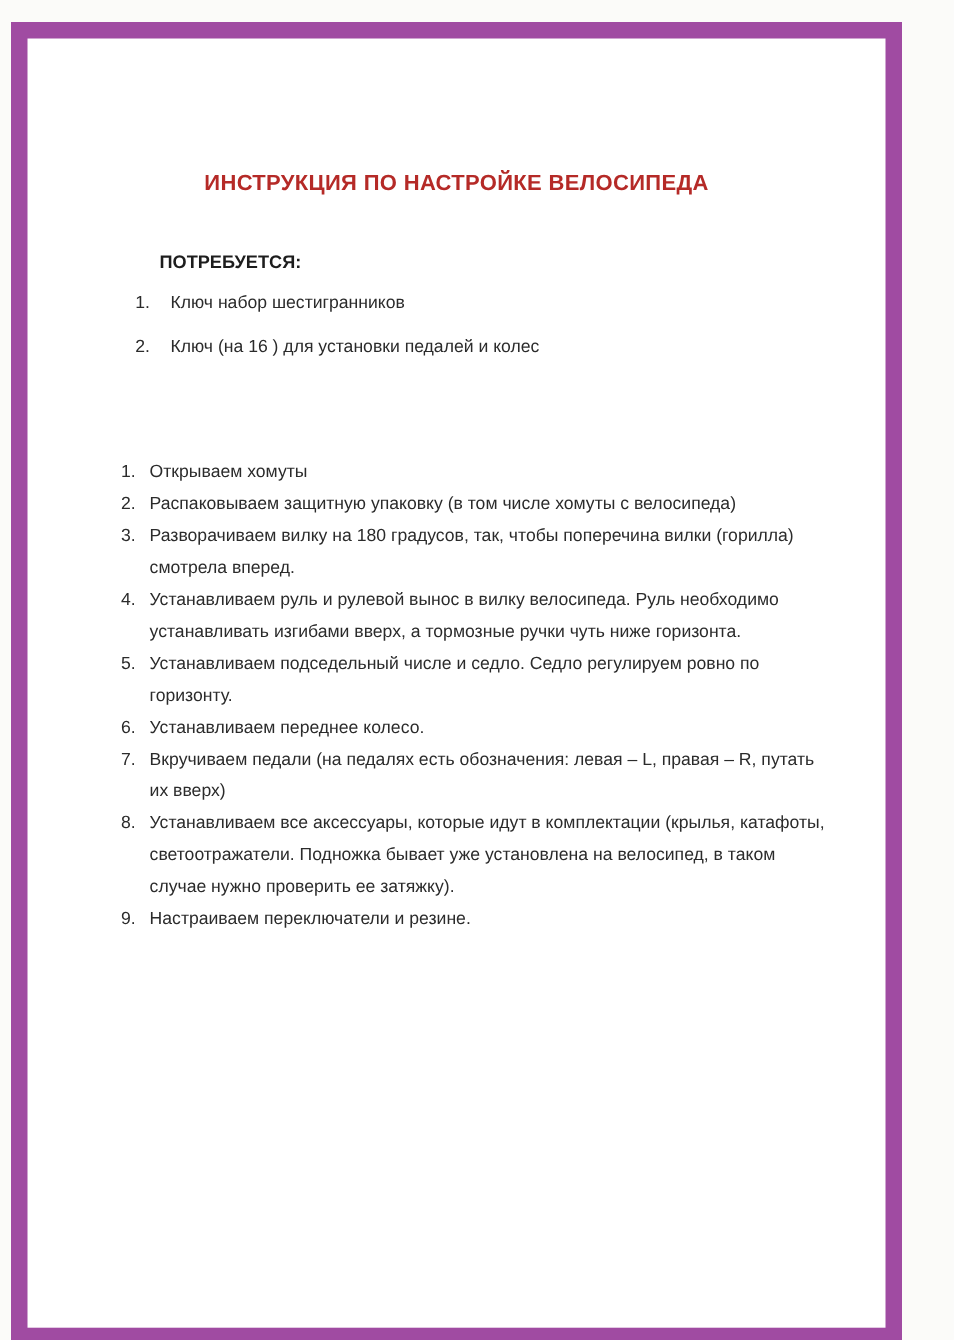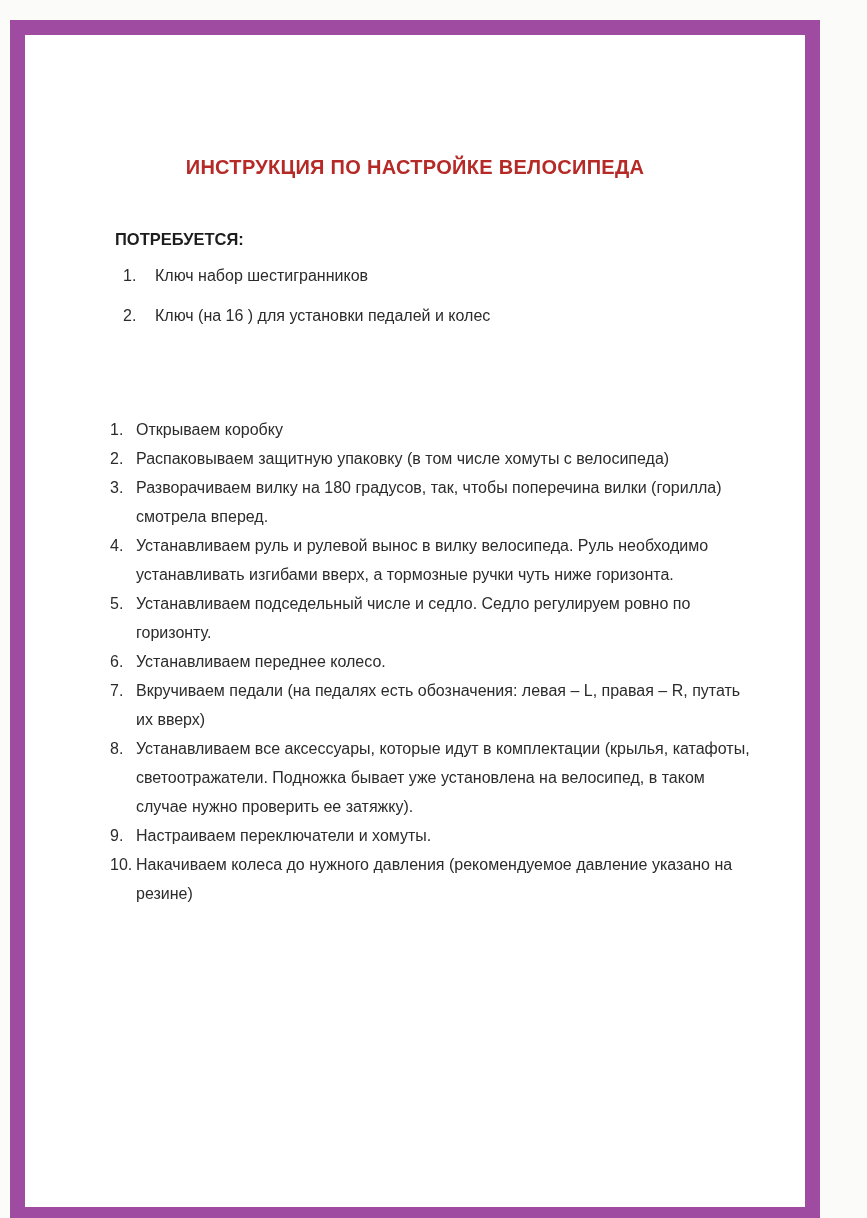--- a/index.html
+++ b/index.html
@@ -33,21 +33,21 @@
   .doc-title {
     margin-top: 121px;
     text-align: center;
     font-size: 20px;
     font-weight: bold;
     letter-spacing: 0.3px;
     color: var(--title-red);
   }
   .req-heading {
     margin-top: 51px;
-    margin-left: 90px;
+    margin-left: 120px;
     font-size: 16.5px;
     font-weight: bold;
     color: #1d1d1d;
   }
   .req-list {
     margin-top: 17px;
     margin-left: 98px;
     margin-right: 50px;
     list-style: none;
     font-size: 16px;
@@ -100,21 +100,21 @@
         <li class="list-row">
           <span class="num">2.</span>
           <span class="list-text">Ключ (на 16 ) для установки педалей и колес</span>
         </li>
       </ol>
 
     <ol class="steps-list">
 
         <li class="list-row">
           <span class="num">1.</span>
-          <span class="list-text">Открываем коробку</span>
+          <span class="list-text">Открываем хомуты</span>
         </li>
 
         <li class="list-row">
           <span class="num">2.</span>
           <span class="list-text">Распаковываем защитную упаковку (в том числе хомуты с велосипеда)</span>
         </li>
 
         <li class="list-row">
           <span class="num">3.</span>
           <span class="list-text">Разворачиваем вилку на 180 градусов, так, чтобы поперечина вилки (горилла) смотрела вперед.</span>
@@ -140,23 +140,19 @@
           <span class="list-text">Вкручиваем педали (на педалях есть обозначения: левая – L, правая – R, путать их вверх)</span>
         </li>
 
         <li class="list-row">
           <span class="num">8.</span>
           <span class="list-text">Устанавливаем все аксессуары, которые идут в комплектации (крылья, катафоты, светоотражатели. Подножка бывает уже установлена на велосипед, в таком случае нужно проверить ее затяжку).</span>
         </li>
 
         <li class="list-row">
           <span class="num">9.</span>
-          <span class="list-text">Настраиваем переключатели и хомуты.</span>
+          <span class="list-text">Настраиваем переключатели и резине.</span>
         </li>
 
-        <li class="list-row">
-          <span class="num">10.</span>
-          <span class="list-text">Накачиваем колеса до нужного давления (рекомендуемое давление указано на резине)</span>
-        </li>
       </ol>
 
   </div>
 </div>
 
 </body></html>

